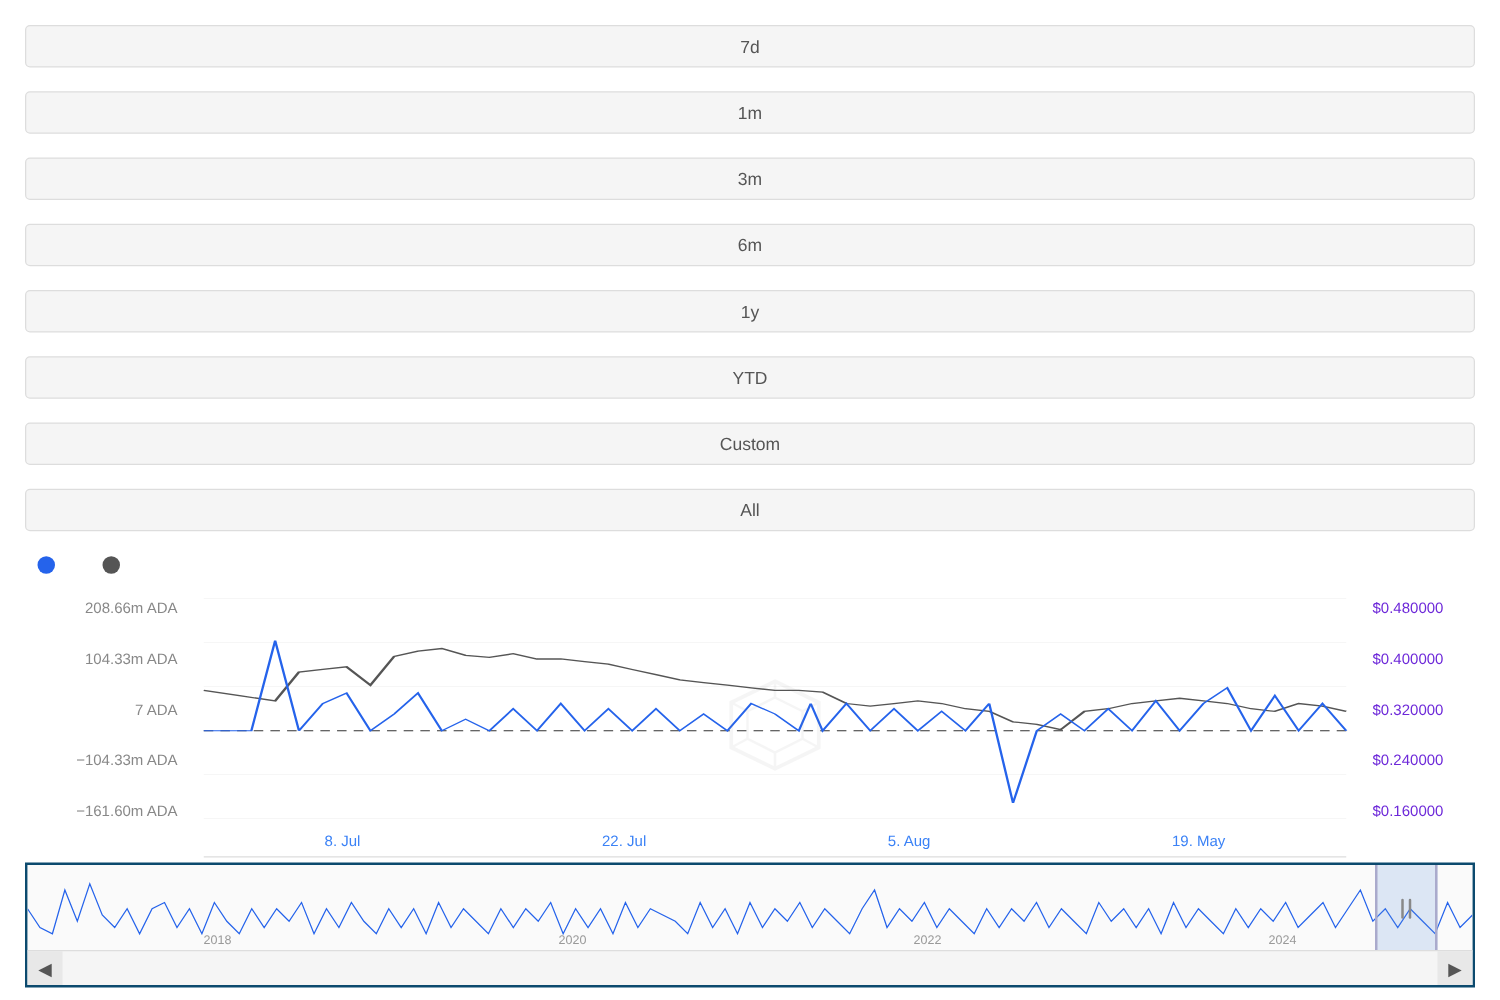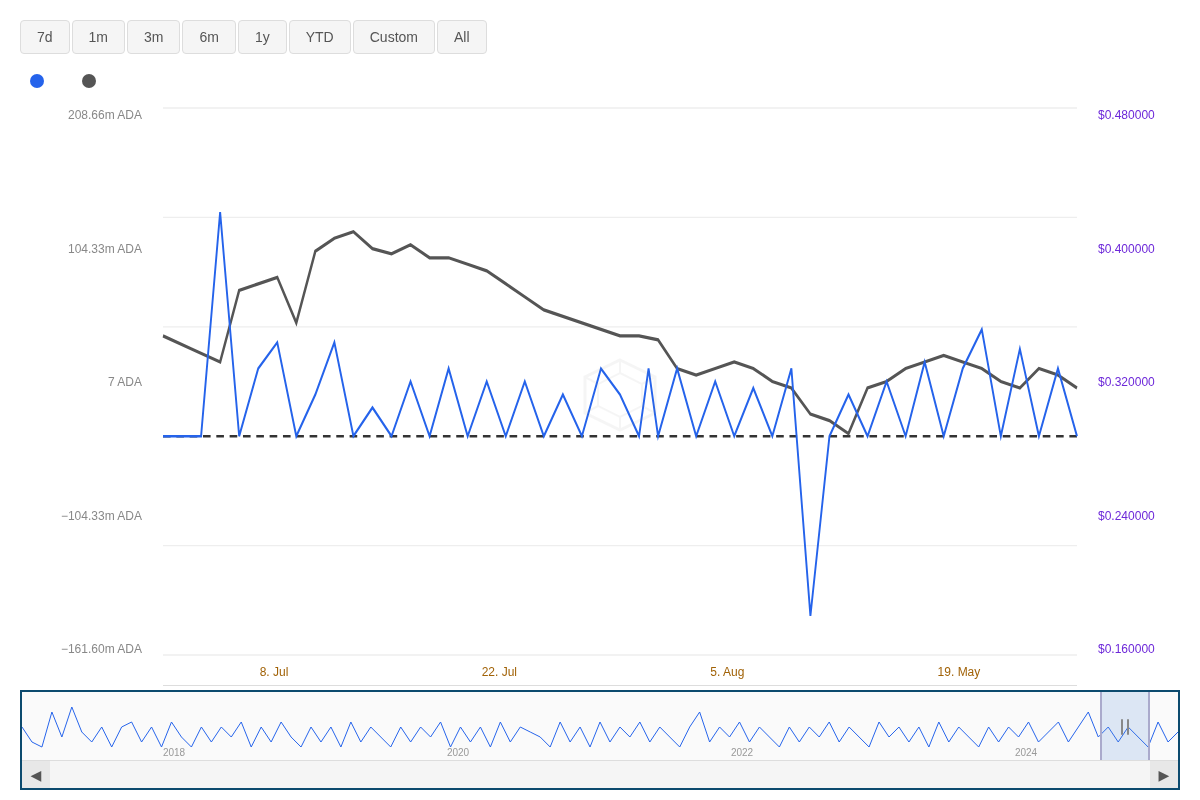--- a/index.html
+++ b/index.html
@@ -16,22 +16,23 @@
       width: 1200px;
       height: 800px;
       padding: 20px 20px 10px 20px;
       display: flex;
       flex-direction: column;
     }
 
     
     .time-buttons {
       display: flex;
-      gap: 2px;
+      gap: 19px;
       margin-bottom: 20px;
+      flex-direction: column;
     }
     .time-btn {
       padding: 8px 16px;
       border: 1px solid #ddd;
       border-radius: 4px;
       background: #f5f5f5;
       cursor: pointer;
       font-size: 14px;
       color: #555;
     }
@@ -98,21 +99,21 @@
       width: 100%;
       height: calc(100% - 30px);
       overflow: visible;
     }
 
     .x-axis-labels {
       display: flex;
       justify-content: space-around;
       padding: 6px 0;
       font-size: 12px;
-      color: #a16207;
+      color: #3b82f6;
     }
 
     
     .watermark {
       position: absolute;
       top: 50%;
       left: 50%;
       transform: translate(-50%, -50%);
       opacity: 0.08;
       pointer-events: none;

